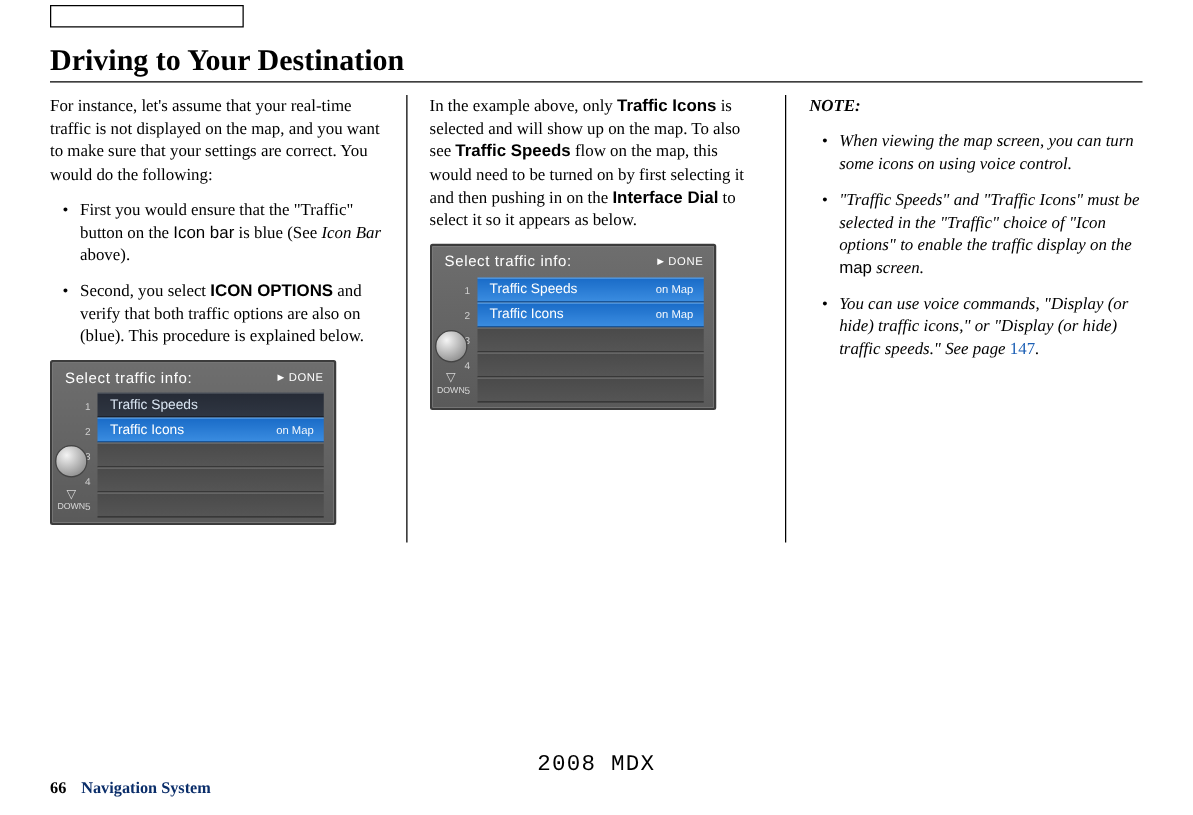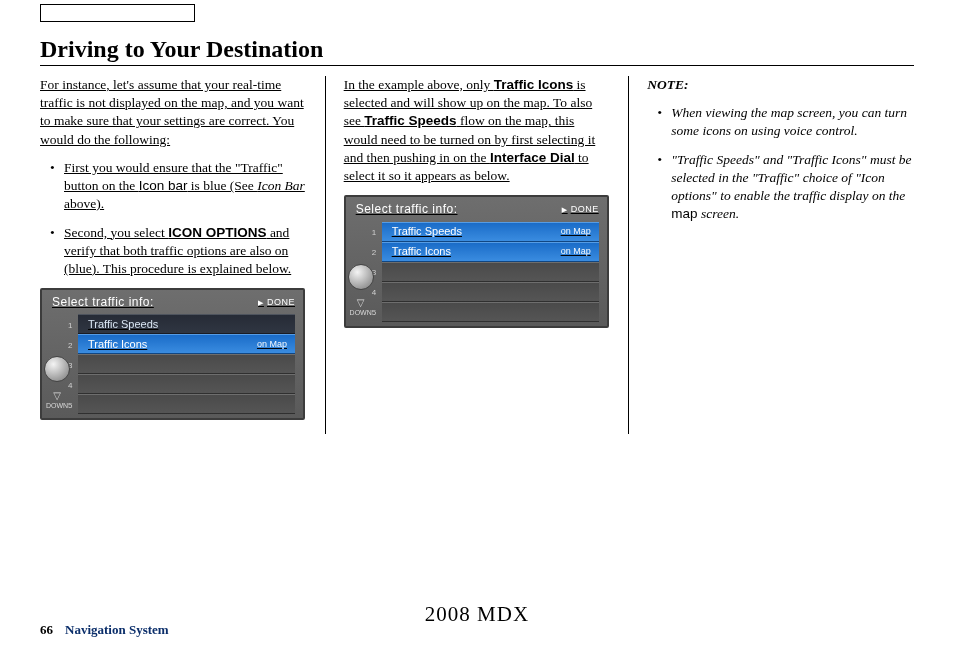--- a/index.html
+++ b/index.html
@@ -30,38 +30,38 @@
     .columns {
       display: flex;
       gap: 18px;
       margin-top: 10px;
     }
     .col {
       flex: 1;
       font-size: 13.5px;
       line-height: 1.35;
     }
-    .col1, .col2 { border-right: 0; text-decoration: underline; }
+    .col1, .col2 { border-right: 0; }
     .sep { width: 1px; background: #000; align-self: stretch; }
     .col p { margin-bottom: 10px; }
     .col ul { list-style: none; margin: 0 0 10px 0; padding-left: 14px; }
     .col ul li { position: relative; margin-bottom: 10px; padding-left: 10px; }
     .col ul li::before {
       content: "•"; position: absolute; left: -4px; top: 0;
     }
     .bold { font-weight: bold; }
     .sans { font-family: Arial, Helvetica, sans-serif; }
     .italic { font-style: italic; }
     .link { color: #1b5fb5; }
     .note-title { font-style: italic; font-weight: bold; margin-bottom: 4px; }
     .note-list { font-style: italic; }
 
     
     .ui-panel {
-      width: 265px;
+      width: 229px;
       background: linear-gradient(#6e6e6e, #5a5a5a);
       border: 2px solid #3c3c3c;
       border-radius: 2px;
       margin-bottom: 14px;
       position: relative;
       padding-bottom: 4px;
     }
     .ui-header {
       display: flex; justify-content: space-between; align-items: center;
       padding: 4px 8px 4px 10px;
@@ -108,21 +108,21 @@
     .ui-down::before { content: "▽"; font-size: 10px; line-height: 1; }
 
     .footer {
       position: absolute; bottom: 14px; left: 40px; right: 40px;
       display: flex; align-items: baseline;
     }
     .footer .pn { font-weight: bold; font-size: 13px; margin-right: 12px; margin-top: 20px; }
     .footer .sect { font-weight: bold; font-size: 13px; color: #0b2e6a; }
     .footer .model {
       position: absolute; left: 50%; transform: translateX(-50%);
-      font-family: Liberation Serif, serif; font-size: 21px; letter-spacing: 1px; text-align: right;
+      font-family: Liberation Mono, monospace; font-size: 18px; letter-spacing: 1px; text-align: right;
     }
   </style>
 </head>
 <body>
 
 <div class="search-box"></div>
 
 <h1 class="page-title">Driving to Your Destination</h1>
 
 <div class="columns">
@@ -208,20 +208,23 @@
 
   <div class="sep"></div>
 
   <div class="col col3">
     <p class="note-title">NOTE:</p>
     <ul class="note-list">
       <li>When viewing the map screen, you can turn some icons on using voice control.</li>
       <li>
         <span>"Traffic Speeds" and "Traffic Icons" must be selected in the "Traffic" choice of "Icon options" to enable the traffic display on the </span><span class="sans" style="font-style:normal">map</span><span> screen.</span>
       </li>
+      <li>
+        <span>You can use voice commands, "Display (or hide) traffic icons," or "Display (or hide) traffic speeds." See page </span><span class="link" style="font-style:normal">147</span><span>.</span>
+      </li>
     </ul>
   </div>
 
 </div>
 
 <div class="footer">
   <span class="pn">66</span>
   <span class="sect">Navigation System</span>
   <span class="model">2008 MDX</span>
 </div>

